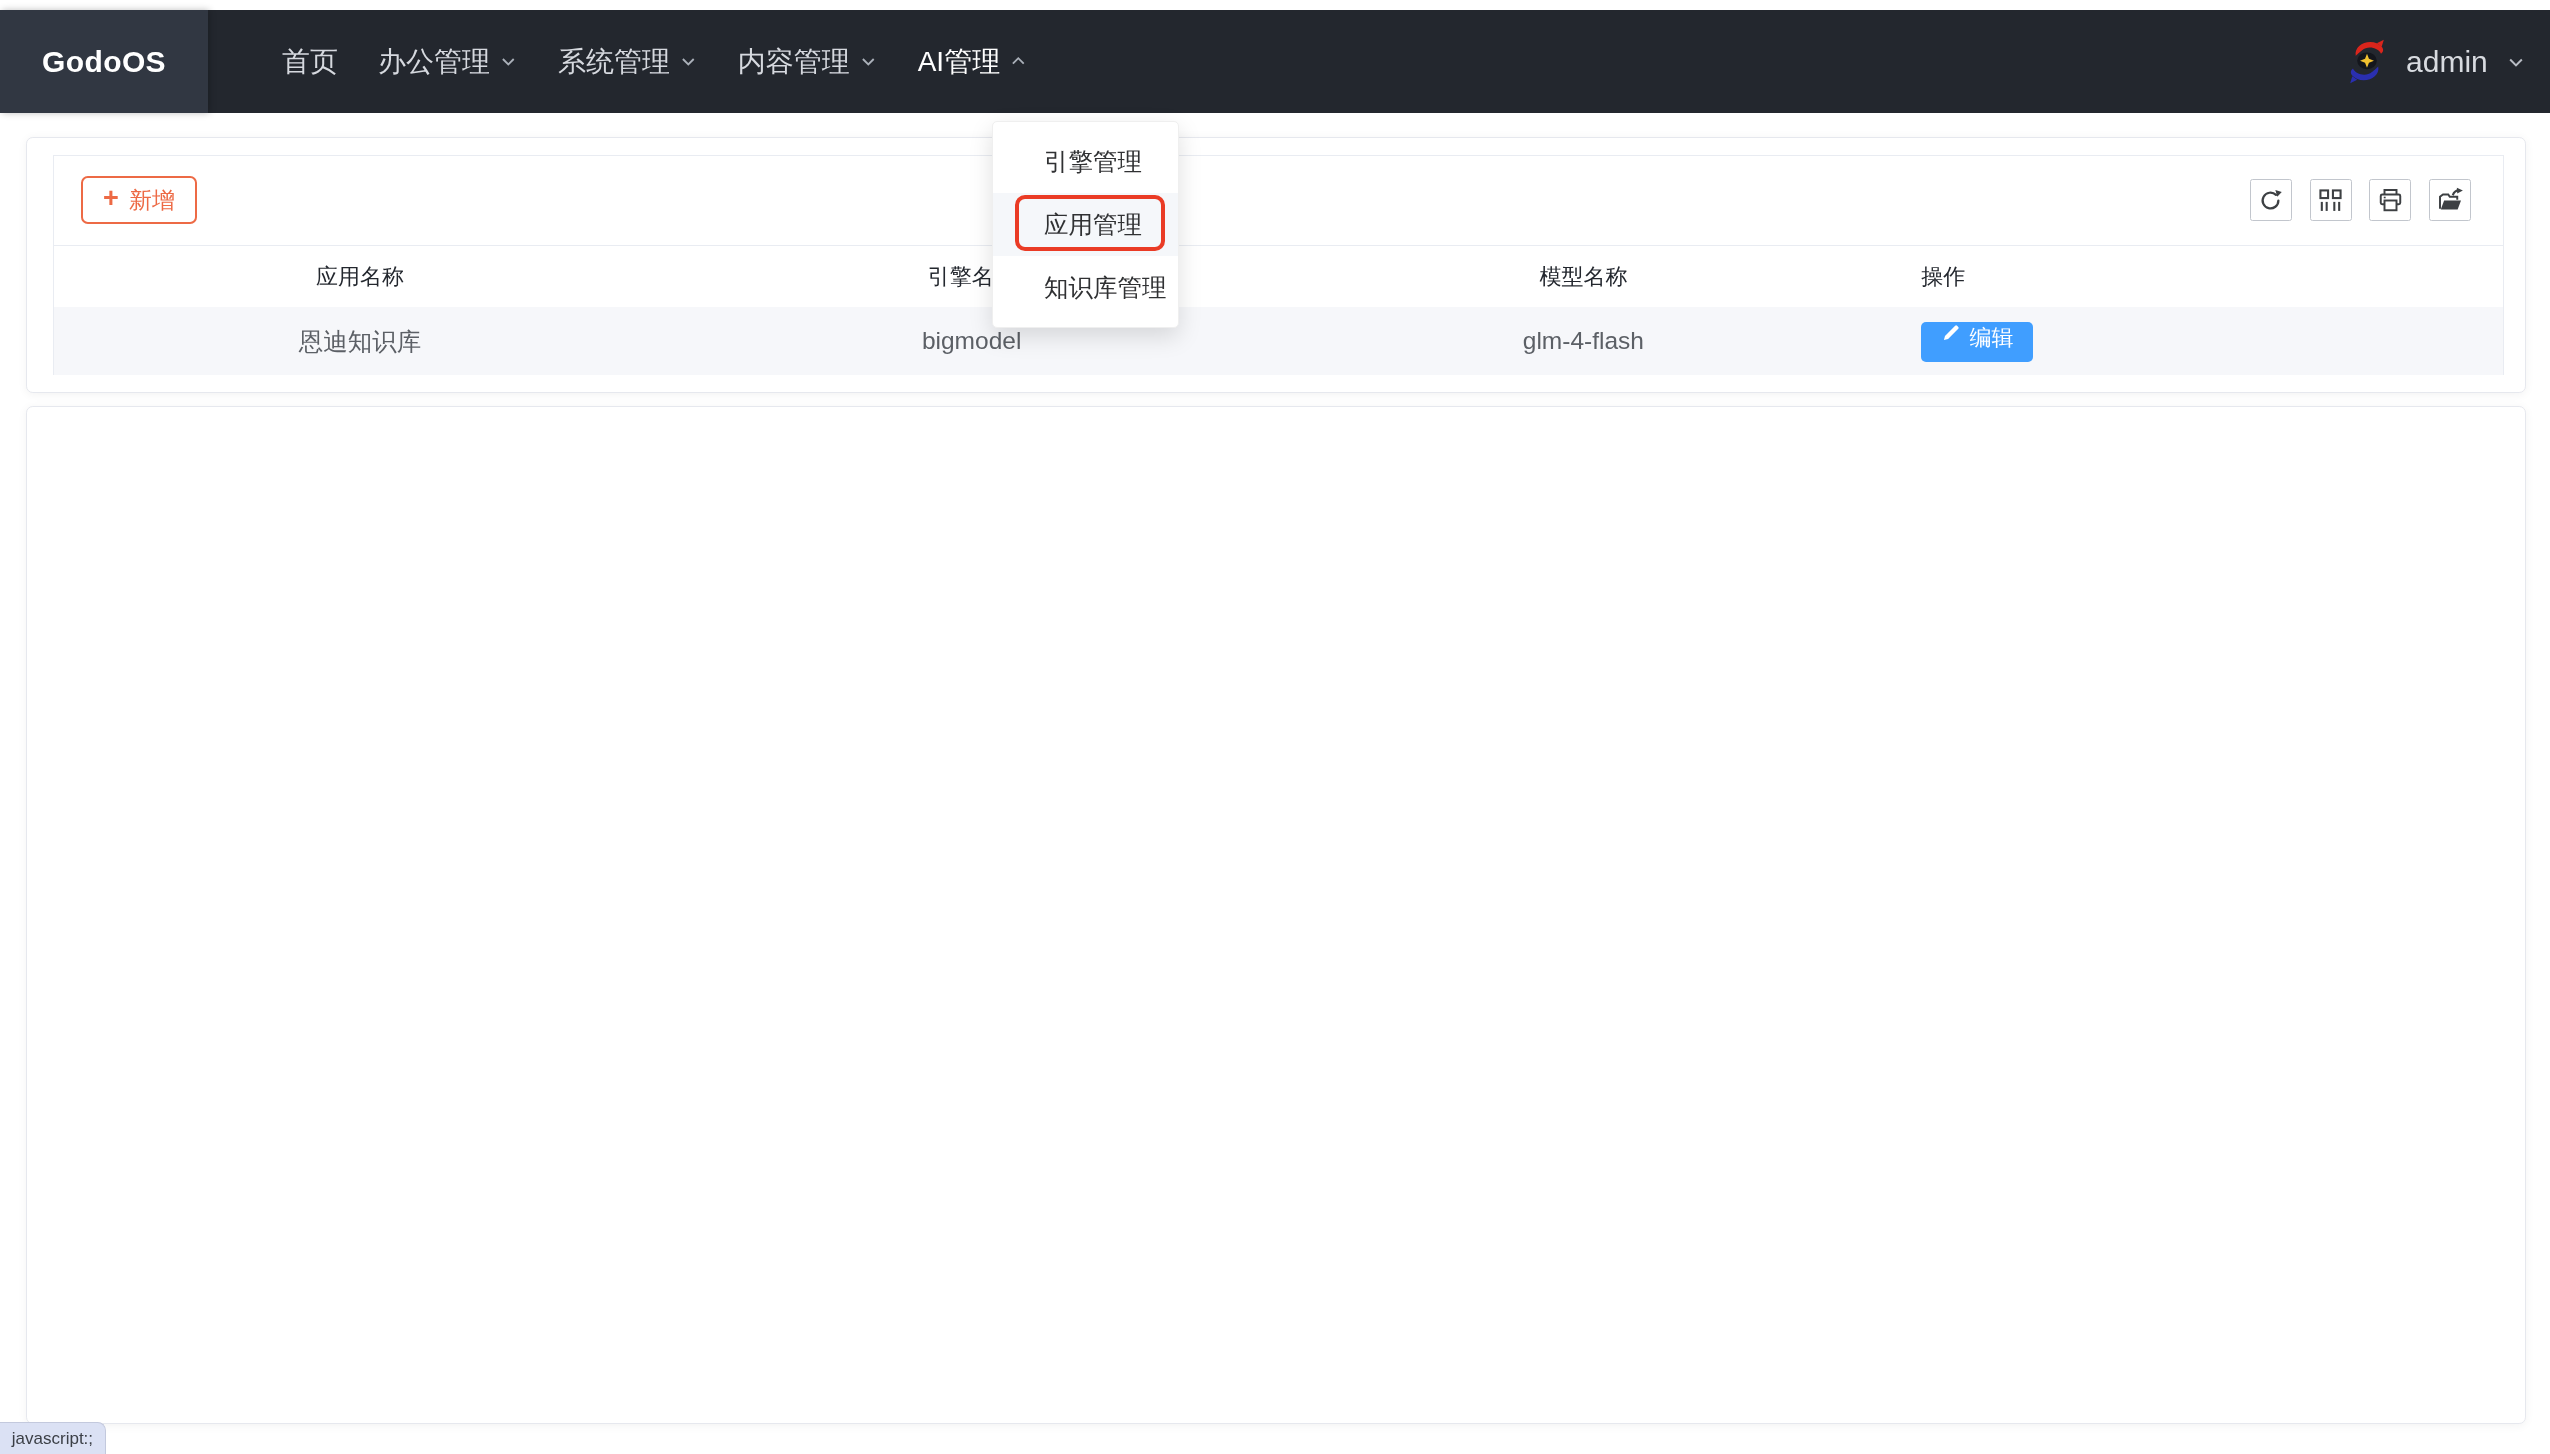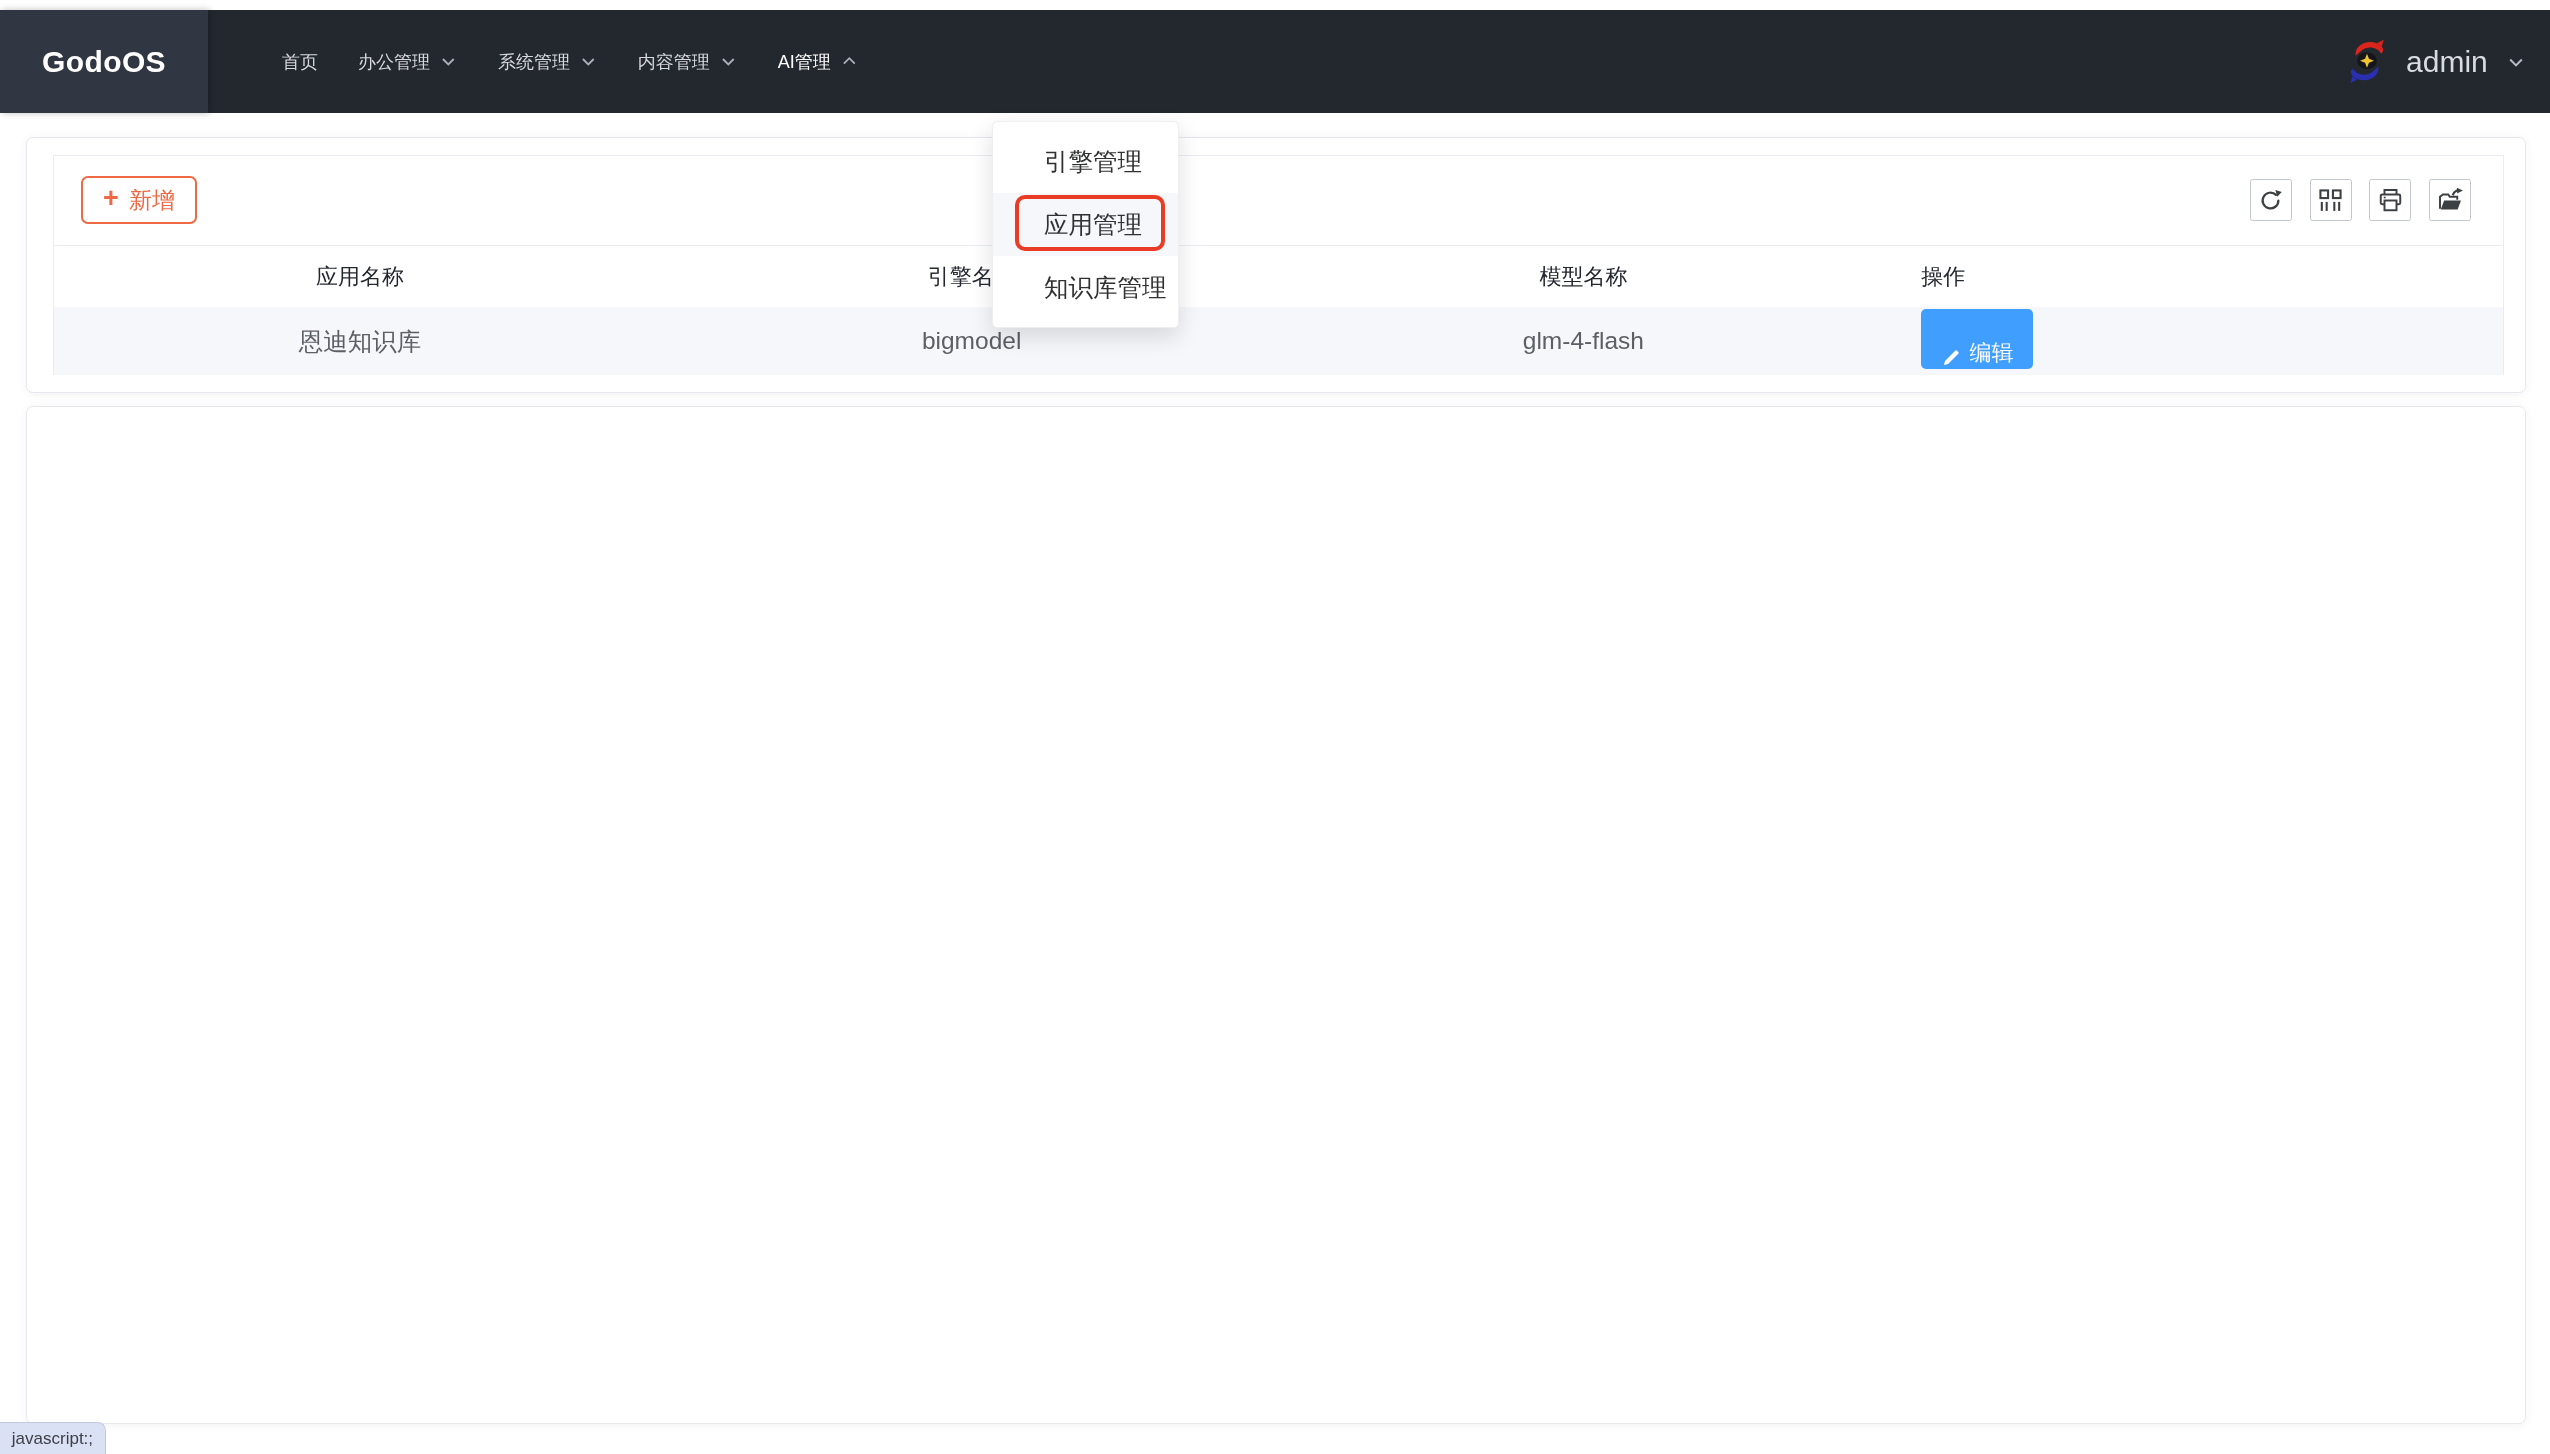--- a/index.html
+++ b/index.html
@@ -16,21 +16,21 @@
   }
   .logo{
     width:208px;background:#313742;color:#ffffff;
     font-size:30px;font-weight:bold;letter-spacing:0.4px;
     display:flex;align-items:center;justify-content:center;
     box-shadow:1.7px 0 6.8px rgba(0,0,0,.25);
   }
   .nav-items{display:flex;align-items:center;padding-left:54px;}
   .nav-item{
     display:flex;align-items:center;gap:9.3px;padding:0 20px;height:100%;
-    color:#d6d9df;font-size:18px;cursor:pointer;white-space:nowrap;
+    color:#d6d9df;font-size:28px;cursor:pointer;white-space:nowrap;
   }
   .nav-item.active{color:#ffffff;}
   .chev{display:inline-flex;align-items:center;color:#aab0b9;}
   .nav-user{margin-left:auto;display:flex;align-items:center;gap:18.6px;padding-right:23.6px;cursor:pointer;}
   .nav-user .uname{color:#d8dbe0;font-size:30px;}
   
   .card{
     position:absolute;left:26px;width:2500px;background:#fff;
     border:0.8px solid #e6e8ee;border-radius:6.8px;
     box-shadow:0 1.7px 10px rgba(0,0,0,.05);box-sizing:border-box;
@@ -54,22 +54,22 @@
   .icon-btn{
     width:42px;height:42px;border:1.7px solid #c2c6cd;border-radius:2.5px;background:#fff;
     display:flex;align-items:center;justify-content:center;box-sizing:border-box;cursor:pointer;
   }
   
   .thead{display:flex;align-items:center;height:61px;font-weight:normal;font-size:22px;color:#23272e;}
   .trow{display:flex;align-items:center;height:68px;background:#f6f7fa;font-size:24.5px;color:#5c6066;}
   .td,.th{width:612px;text-align:center;box-sizing:border-box;}
   .td.op,.th.op{width:614px;text-align:left;padding-left:32px;}
   .edit-btn{
-    display:inline-flex;align-items:flex-end;justify-content:center;gap:8.4px;
-    width:112px;height:60px;background:#409eff;border:none;border-radius:5px;
+    display:inline-flex;align-items:flex-start;justify-content:center;gap:8.4px;
+    width:112px;height:40px;background:#409eff;border:none;border-radius:5px;
     color:#fff;font-size:22px;cursor:pointer;
   }
   
   .dropdown{
     position:absolute;left:992px;top:121px;width:187px;height:207px;
     background:#fff;border:0.8px solid #efefef;border-radius:5px;
     box-shadow:0 8.4px 23.6px rgba(0,0,0,.13);box-sizing:border-box;
     padding:7.6px 0;z-index:50;
   }
   .dd-item{

